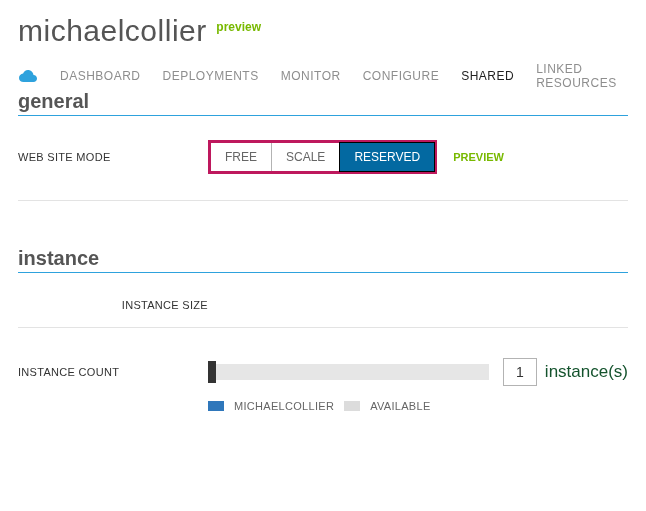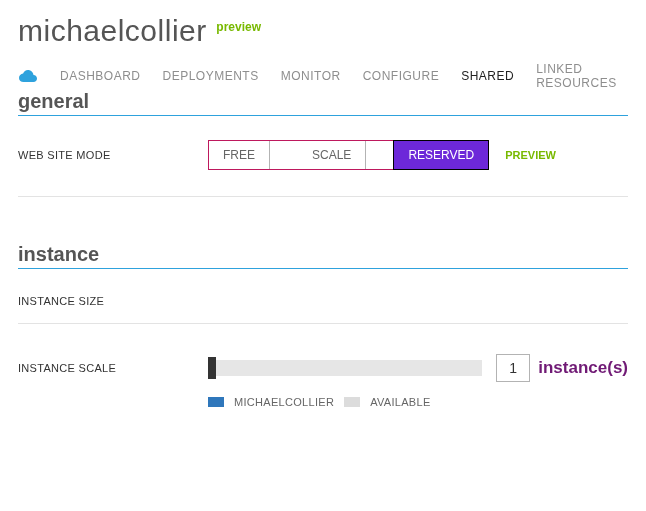--- a/index.html
+++ b/index.html
@@ -60,34 +60,33 @@
   }
   .row-label {
     width: 190px;
     flex: 0 0 190px;
     font-size: 11px;
     letter-spacing: 0.3px;
     color: #333;
   }
   .mode-group {
     display: flex;
-    border: 1px solid #be185d;
-    gap: 28px;
+    border: 3px solid #be185d;
   }
   .mode-btn {
     font-size: 12px;
     color: #666;
     padding: 7px 14px;
     border-right: 1px solid #b3b3b3;
     cursor: pointer;
     background: #fff;
   }
   .mode-btn:last-child { border-right: none; }
   .mode-btn.selected {
-    background: #6d28d9;
+    background: #0369a1;
     color: #fff;
     border: 1px solid #000;
     margin: -1px;
     border-right: 1px solid #000;
   }
   .mode-preview {
     font-size: 11px;
     font-weight: 700;
     color: #78b900;
     margin-left: 16px;
@@ -141,22 +140,22 @@
     margin-left: 14px;
     text-align: center;
     font-size: 14px;
     color: #333;
     line-height: 26px;
     background: #fff;
   }
   .count-suffix {
     margin-left: 8px;
     font-size: 17px;
-    font-weight: 700;
-    color: #701a75;
+    font-weight: 400;
+    color: #14532d;
   }
   .legend {
     display: flex;
     align-items: center;
     gap: 10px;
     margin-left: 190px;
     margin-top: 14px;
     font-size: 11px;
     color: #666;
     letter-spacing: 0.3px;
@@ -198,28 +197,28 @@
     <div class="mode-btn selected">RESERVED</div>
   </div>
   <span class="mode-preview">PREVIEW</span>
 </div>
 
 <hr class="divider">
 
 <div class="section-title">instance</div>
 <hr class="section-rule">
 
-<div class="row" style="margin-top:26px;">
+<div class="row" style="margin-top:26px;text-align:right;">
   <div class="row-label">INSTANCE SIZE</div>
 </div>
 
 <hr class="cap-divider">
 
 <div class="row slider-row">
-  <div class="row-label">INSTANCE SCALE</div>
+  <div class="row-label">INSTANCE COUNT</div>
   <div class="slider">
     <div class="slider-handle"></div>
   </div>
   <input class="count-box" value="1" style="">
   <span class="count-suffix">instance(s)</span>
 </div>
 
 <div class="legend">
   <span class="swatch blue"></span>
   <span>MICHAELCOLLIER</span>

